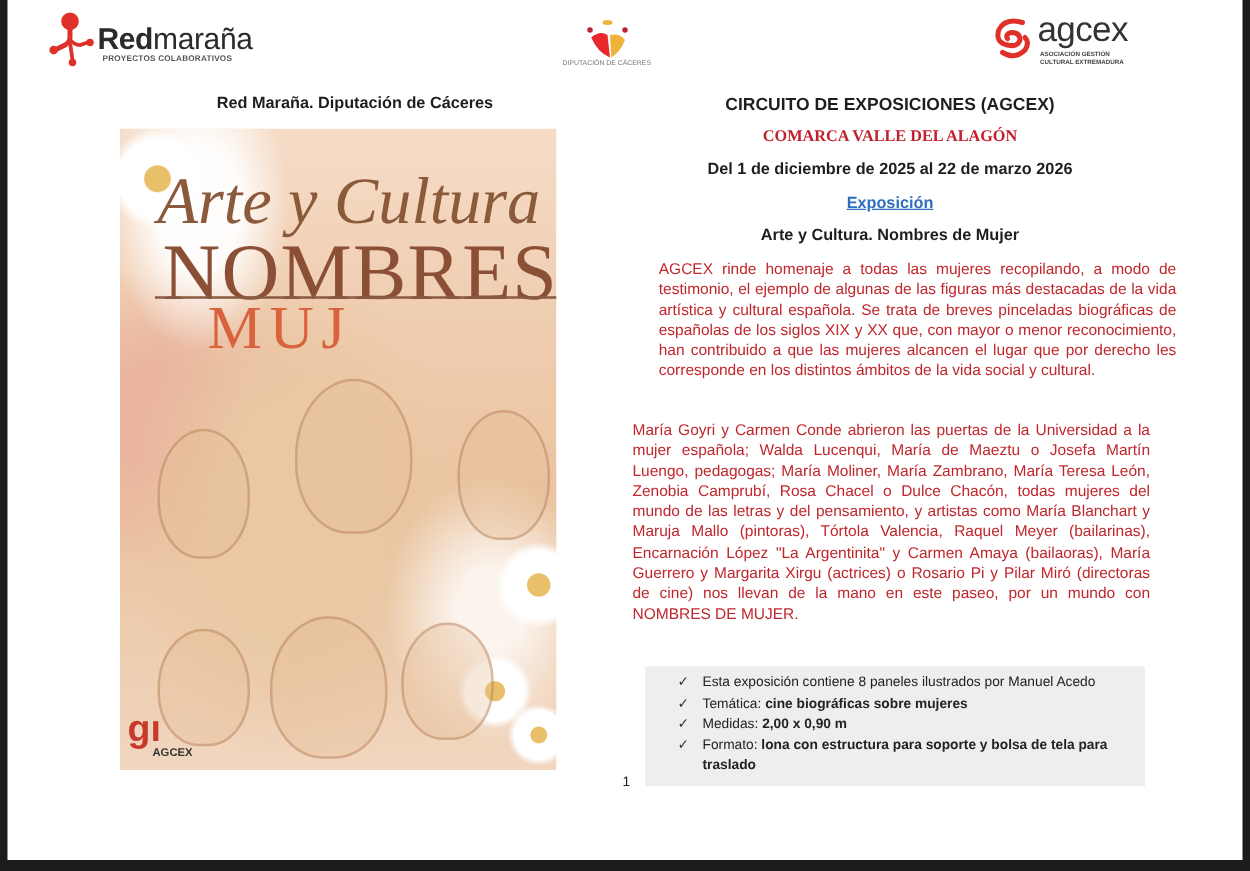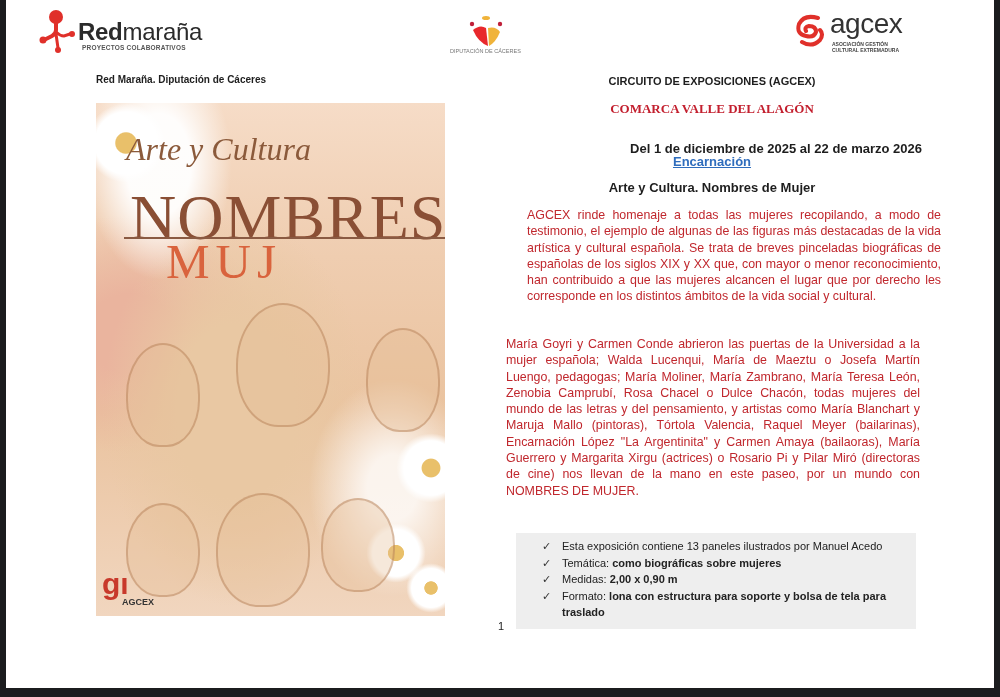--- a/index.html
+++ b/index.html
@@ -19,56 +19,56 @@
   .logo-red .word b { font-weight: 700; }
   .logo-red .sub { position: absolute; left: 44px; top: 36px; font-size: 6.5px; font-weight: 700; color: #555; letter-spacing: 0.2px; }
   .logo-dip { position: absolute; left: 440px; top: 10px; width: 80px; height: 46px; }
   .logo-dip .sub { position: absolute; left: 4px; top: 38px; font-size: 5.5px; color: #777; white-space: nowrap; }
   .logo-agcex { position: absolute; left: 788px; top: 10px; width: 120px; height: 46px; }
   .logo-agcex .word { position: absolute; left: 36px; top: -2px; font-size: 28px; color: #333; letter-spacing: -0.5px; }
   .logo-agcex .sub { position: absolute; left: 38px; top: 31px; font-size: 5px; color: #444; line-height: 6px; font-weight: 700; width: 80px; }
 
   
   .left-title {
-    position: absolute; left: 90px; top: 74px; width: 376px; 
-    font-size: 10px; font-weight: 700; color: #1e1e1e;
+    position: absolute; left: 90px; top: 74px; width: 376px; text-align: center;
+    font-size: 13px; font-weight: 700; color: #1e1e1e;
   }
   .poster {
     position: absolute; left: 90px; top: 103px; width: 349px; height: 513px;
     background:
       radial-gradient(ellipse at 18% 12%, rgba(255,255,255,0.95) 0 8%, transparent 18%),
       radial-gradient(ellipse at 85% 75%, rgba(255,255,255,0.8) 0 6%, transparent 20%),
       radial-gradient(ellipse at 40% 60%, #e9c8a3 0 20%, transparent 45%),
       radial-gradient(ellipse at 10% 45%, #eab49e 0 10%, transparent 30%),
       linear-gradient(180deg, #f6dcc7 0%, #efcdb0 30%, #eac39f 60%, #f1d6bf 100%);
   }
   .poster .script {
     position: absolute; left: 30px; top: 28px; font-family: "Liberation Serif", serif; font-style: italic;
-    font-size: 32px; color: #8b5a3b; letter-spacing: 0px; white-space: nowrap;
+    font-size: 53px; color: #8b5a3b; letter-spacing: 0px; white-space: nowrap;
   }
   .poster .nombres {
     position: absolute; left: 34px; top: 78px; font-family: "Liberation Serif", serif;
     font-size: 64px; color: #8a4f35; letter-spacing: 1px; white-space: nowrap;
   }
   .poster .nombres-line { position: absolute; left: 28px; top: 134px; width: 321px; height: 2px; background: #8a5a42; }
   .poster .muj {
     position: absolute; left: 70px; top: 130px; font-family: "Liberation Serif", serif; font-weight: 400;
     font-size: 49px; color: #d9633d; letter-spacing: 6px; white-space: nowrap;
   }
   .poster .face { position: absolute; border-radius: 50% 50% 45% 45%; border: 2px solid rgba(160,100,60,0.35); background: rgba(230,190,150,0.35); }
   .poster .daisy { position: absolute; border-radius: 50%; background: radial-gradient(circle, #e9c06a 0 18%, #ffffff 20% 55%, rgba(255,255,255,0) 70%); }
   .poster .gi-logo { position: absolute; left: 6px; top: 470px; width: 56px; height: 36px; }
   .poster .gi-logo .g { position: absolute; left: 0; top: -6px; font-size: 30px; font-weight: 700; color: #c8392b; }
   .poster .gi-logo .t { position: absolute; left: 20px; top: 24px; font-size: 9px; font-weight: 700; color: #333; }
 
   
   .rc { position: absolute; left: 496px; width: 420px; text-align: center; font-weight: 700; }
-  .r-circuit { top: 75px; font-size: 11px; color: #1e1e1e; }
+  .r-circuit { top: 75px; font-size: 14px; color: #1e1e1e; }
   .r-comarca { top: 101px; font-size: 13px; color: #c3202f; font-family: Liberation Serif, serif; }
-  .r-dates { top: 141px; font-size: 13px; color: #1e1e1e; text-align: right; }
+  .r-dates { top: 127px; font-size: 13px; color: #1e1e1e; }
   .r-expo { top: 154px; font-size: 13px; }
   .r-expo a { color: #2f6dbd; text-decoration: underline; }
   .r-name { top: 180px; font-size: 13px; color: #1e1e1e; }
   .para {
     position: absolute; left: 500px; width: 414px; text-align: justify;
     font-size: 12.4px; line-height: 16.3px; color: #c0272d;
   }
   .p1 { top: 207px; margin-left: 21px; }
   .p2 { top: 336px; }
 
@@ -142,30 +142,30 @@
     <div class="gi-logo">
       <span class="g">gı</span>
       <span class="t">AGCEX</span>
     </div>
   </div>
 
   <div class="rc r-circuit">CIRCUITO DE EXPOSICIONES (AGCEX)</div>
   <div class="rc r-comarca">COMARCA VALLE DEL ALAGÓN</div>
   <div class="rc r-dates">Del 1 de diciembre de 2025 al 22 de marzo 2026</div>
   <div class="rc r-expo">
-    <a>Encarnación</a>
+    <a>Exposición</a>
   </div>
   <div class="rc r-name">Arte y Cultura. Nombres de Mujer</div>
 
   <div class="para p1">AGCEX rinde homenaje a todas las mujeres recopilando, a modo de testimonio, el ejemplo de algunas de las figuras más destacadas de la vida artística y cultural española. Se trata de breves pinceladas biográficas de españolas de los siglos XIX y XX que, con mayor o menor reconocimiento, han contribuido a que las mujeres alcancen el lugar que por derecho les corresponde en los distintos ámbitos de la vida social y cultural.</div>
   <div class="para p2">María Goyri y Carmen Conde abrieron las puertas de la Universidad a la mujer española; Walda Lucenqui, María de Maeztu o Josefa Martín Luengo, pedagogas; María Moliner, María Zambrano, María Teresa León, Zenobia Camprubí, Rosa Chacel o Dulce Chacón, todas mujeres del mundo de las letras y del pensamiento, y artistas como María Blanchart y Maruja Mallo (pintoras), Tórtola Valencia, Raquel Meyer (bailarinas), Encarnación López "La Argentinita" y Carmen Amaya (bailaoras), María Guerrero y Margarita Xirgu (actrices) o Rosario Pi y Pilar Miró (directoras de cine) nos llevan de la mano en este paseo, por un mundo con NOMBRES DE MUJER.</div>
 
   <div class="bullets">
     <ul>
-      <li><span class="chk">✓</span><span>Esta exposición contiene 13 paneles ilustrados por Manuel Acedo</span></li>
-      <li><span class="chk">✓</span><span>Temática: </span><b>como biográficas sobre mujeres</b></li>
+      <li><span class="chk">✓</span><span>Esta exposición contiene 8 paneles ilustrados por Manuel Acedo</span></li>
+      <li><span class="chk">✓</span><span>Temática: </span><b>cine biográficas sobre mujeres</b></li>
       <li><span class="chk">✓</span><span>Medidas: </span><b>2,00 x 0,90 m</b></li>
       <li><span class="chk">✓</span><span>Formato: </span><b>lona con estructura para soporte y bolsa de tela para traslado</b></li>
     </ul>
   </div>
 
   <div class="page-num">1</div>
 </div>
 
 </body></html>

